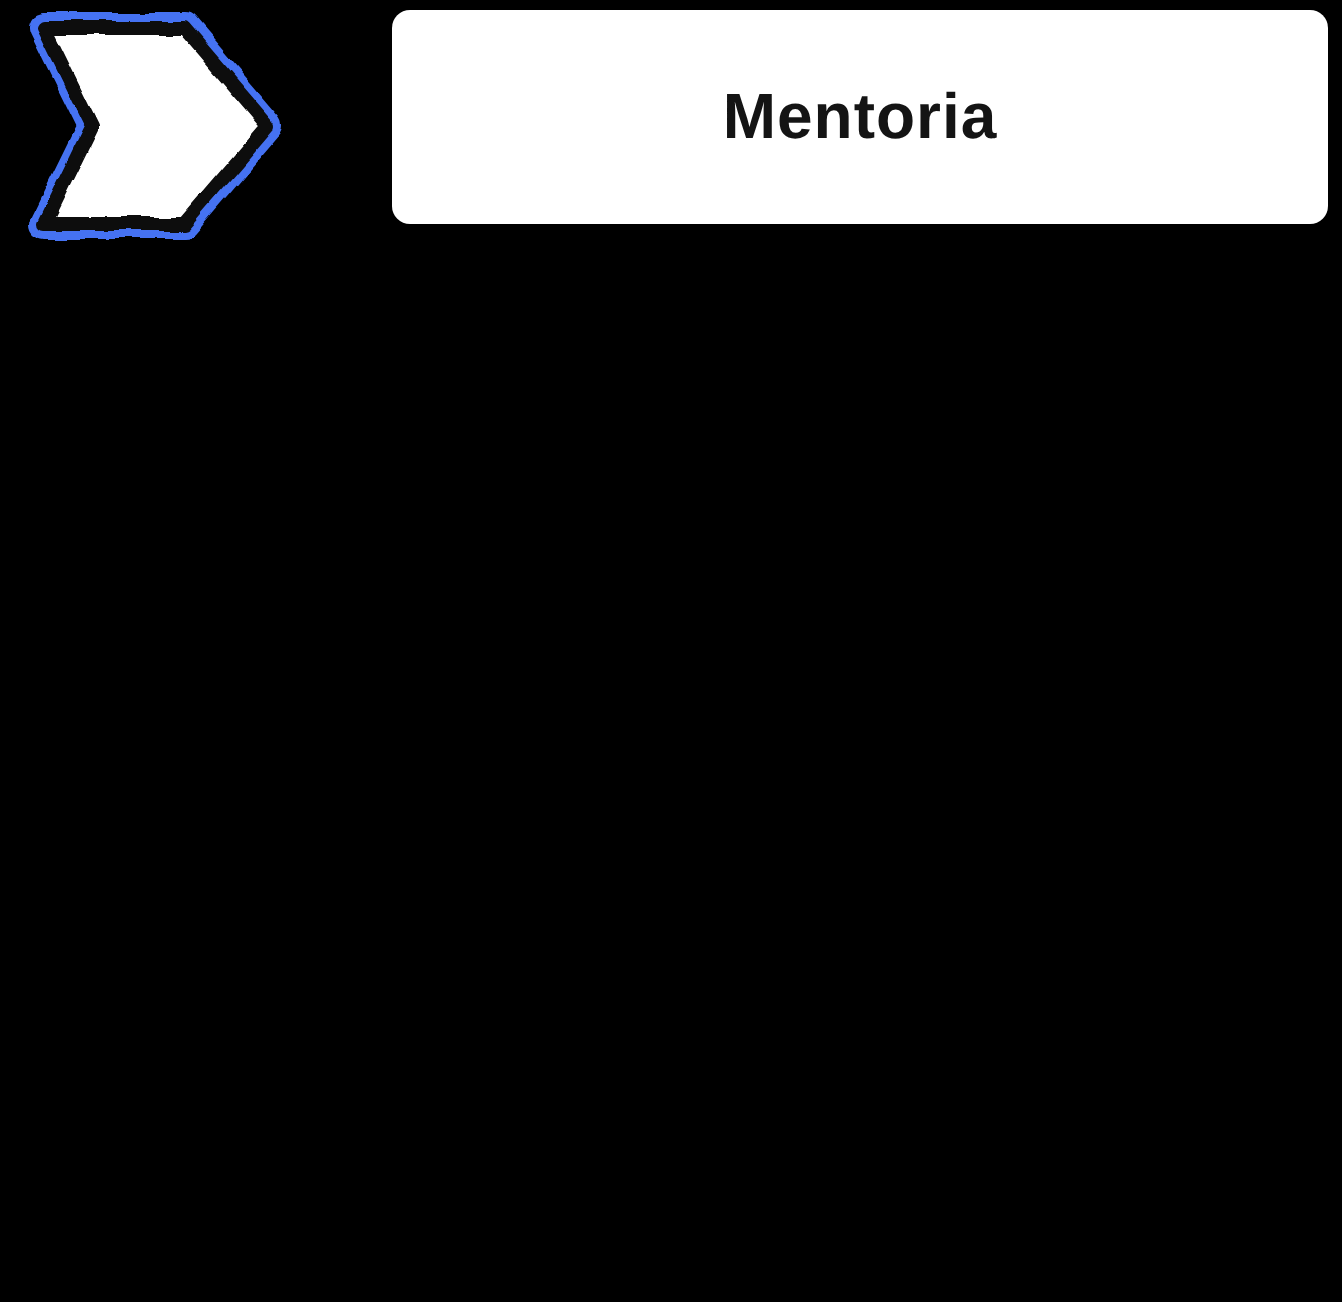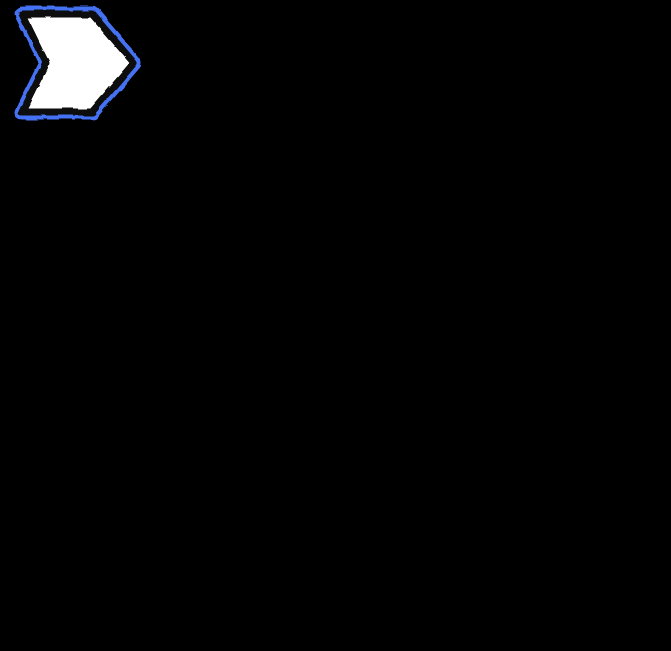--- a/index.html
+++ b/index.html
@@ -64,14 +64,17 @@
       </defs>
       <g filter="url(#roughen)">
 
         <path d="M 18 14 L 88 14 L 130 63 L 88 112 L 18 112 L 42 63 Z" fill="none" stroke-width="15" stroke-linejoin="round" stroke-linecap="round" stroke="#4472f2"></path>
 
         <path d="M 18 14 L 88 14 L 130 63 L 88 112 L 18 112 L 42 63 Z" stroke-width="7" stroke-linejoin="round" stroke-linecap="round" fill="#ffffff" stroke="#0d0d0d"></path>
       </g>
     </svg>
   </div>
 
+  <div class="title-card">
+    <span class="label">Mentoria</span>
+  </div>
 
 </div>
 
 </body></html>

